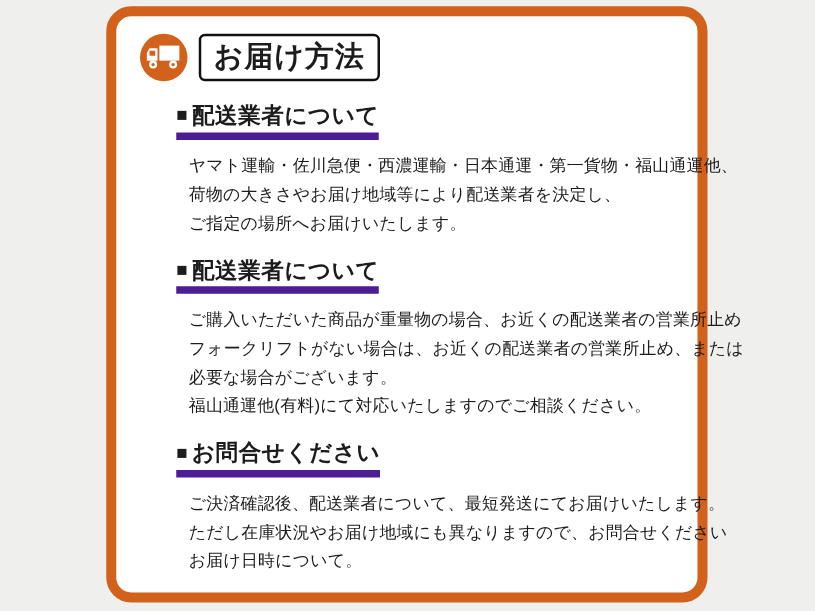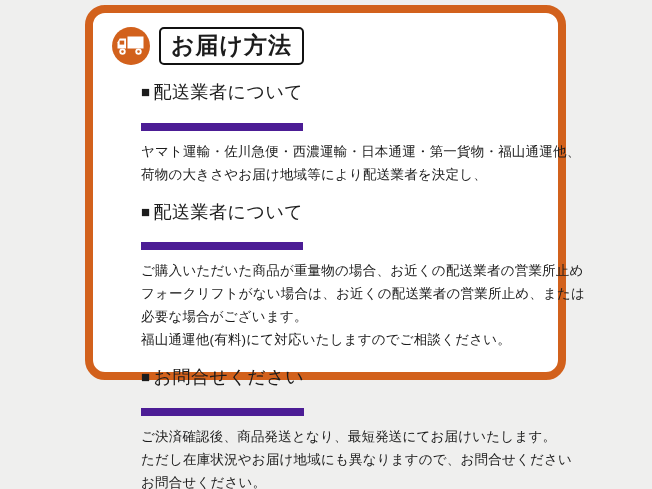--- a/index.html
+++ b/index.html
@@ -9,21 +9,21 @@
     overflow: hidden;
     background: #efefee;
     color: #1c1c1c;
     font-family: "Liberation Sans", "DejaVu Sans", sans-serif;
   }
   .panel {
     position: absolute;
     left: 85px;
     top: 5px;
     width: 481px;
-    height: 375px;
+    height: 477px;
     background: #ffffff;
     border: 8px solid #d2611c;
     border-radius: 20px;
   }
   .panel-inner {
     padding: 13px 18px 0 12px;
   }
   .header-row {
     display: flex;
     align-items: center;
@@ -46,36 +46,37 @@
     letter-spacing: 1px;
     line-height: 1.25;
     background: #ffffff;
   }
   .section {
     margin-left: 36px;
   }
   .heading {
     display: inline-block;
     font-size: 18px;
-    font-weight: normal;
+    font-weight: bold;
     line-height: 1.2;
-    border-bottom: 8px solid #4c1d95;
-    padding-bottom: 19px;
+    border-bottom: 6px solid #4c1d95;
+    padding-bottom: 2px;
     margin: 16px 0 9px 0;
     letter-spacing: 0.5px;
   }
   .section:first-of-type .heading { margin-top: 9px; }
   .bullet {
     font-size: 15px;
     margin-right: 3px;
     vertical-align: 1px;
   }
   .line {
     font-size: 13.5px;
     line-height: 23px;
+    margin-left: 10px;
     white-space: nowrap;
     letter-spacing: 0.2px;
   }
 </style>
 </head>
 <body>
 
 <div class="panel">
   <div class="panel-inner">
 
@@ -90,31 +91,32 @@
         <circle cx="27.5" cy="25.6" r="3.2" fill="#ffffff"></circle>
         <circle cx="27.5" cy="25.6" r="1.3" fill="#d2611c"></circle>
       </svg>
       <div class="title-box">お届け方法</div>
     </div>
 
     <div class="section">
       <div class="heading"><span class="bullet">■</span><span>配送業者について</span></div>
       <div class="line">ヤマト運輸・佐川急便・西濃運輸・日本通運・第一貨物・福山通運他、</div>
       <div class="line">荷物の大きさやお届け地域等により配送業者を決定し、</div>
+      <div class="line">ご指定の場所へお届けいたします。</div>
     </div>
 
     <div class="section">
       <div class="heading"><span class="bullet">■</span><span>配送業者について</span></div>
       <div class="line">ご購入いただいた商品が重量物の場合、お近くの配送業者の営業所止め</div>
       <div class="line">フォークリフトがない場合は、お近くの配送業者の営業所止め、または</div>
       <div class="line">必要な場合がございます。</div>
       <div class="line">福山通運他(有料)にて対応いたしますのでご相談ください。</div>
     </div>
 
     <div class="section">
       <div class="heading"><span class="bullet">■</span><span>お問合せください</span></div>
-      <div class="line">ご決済確認後、商品発送となり、最短発送にてお届けいたします。</div>
+      <div class="line">ご決済確認後、配送業者について、最短発送にてお届けいたします。</div>
       <div class="line">ただし在庫状況やお届け地域にも異なりますので、お問合せください</div>
-      <div class="line">お問合せください。</div>
+      <div class="line">お届け日時について。</div>
     </div>
 
   </div>
 </div>
 
 </body></html>

